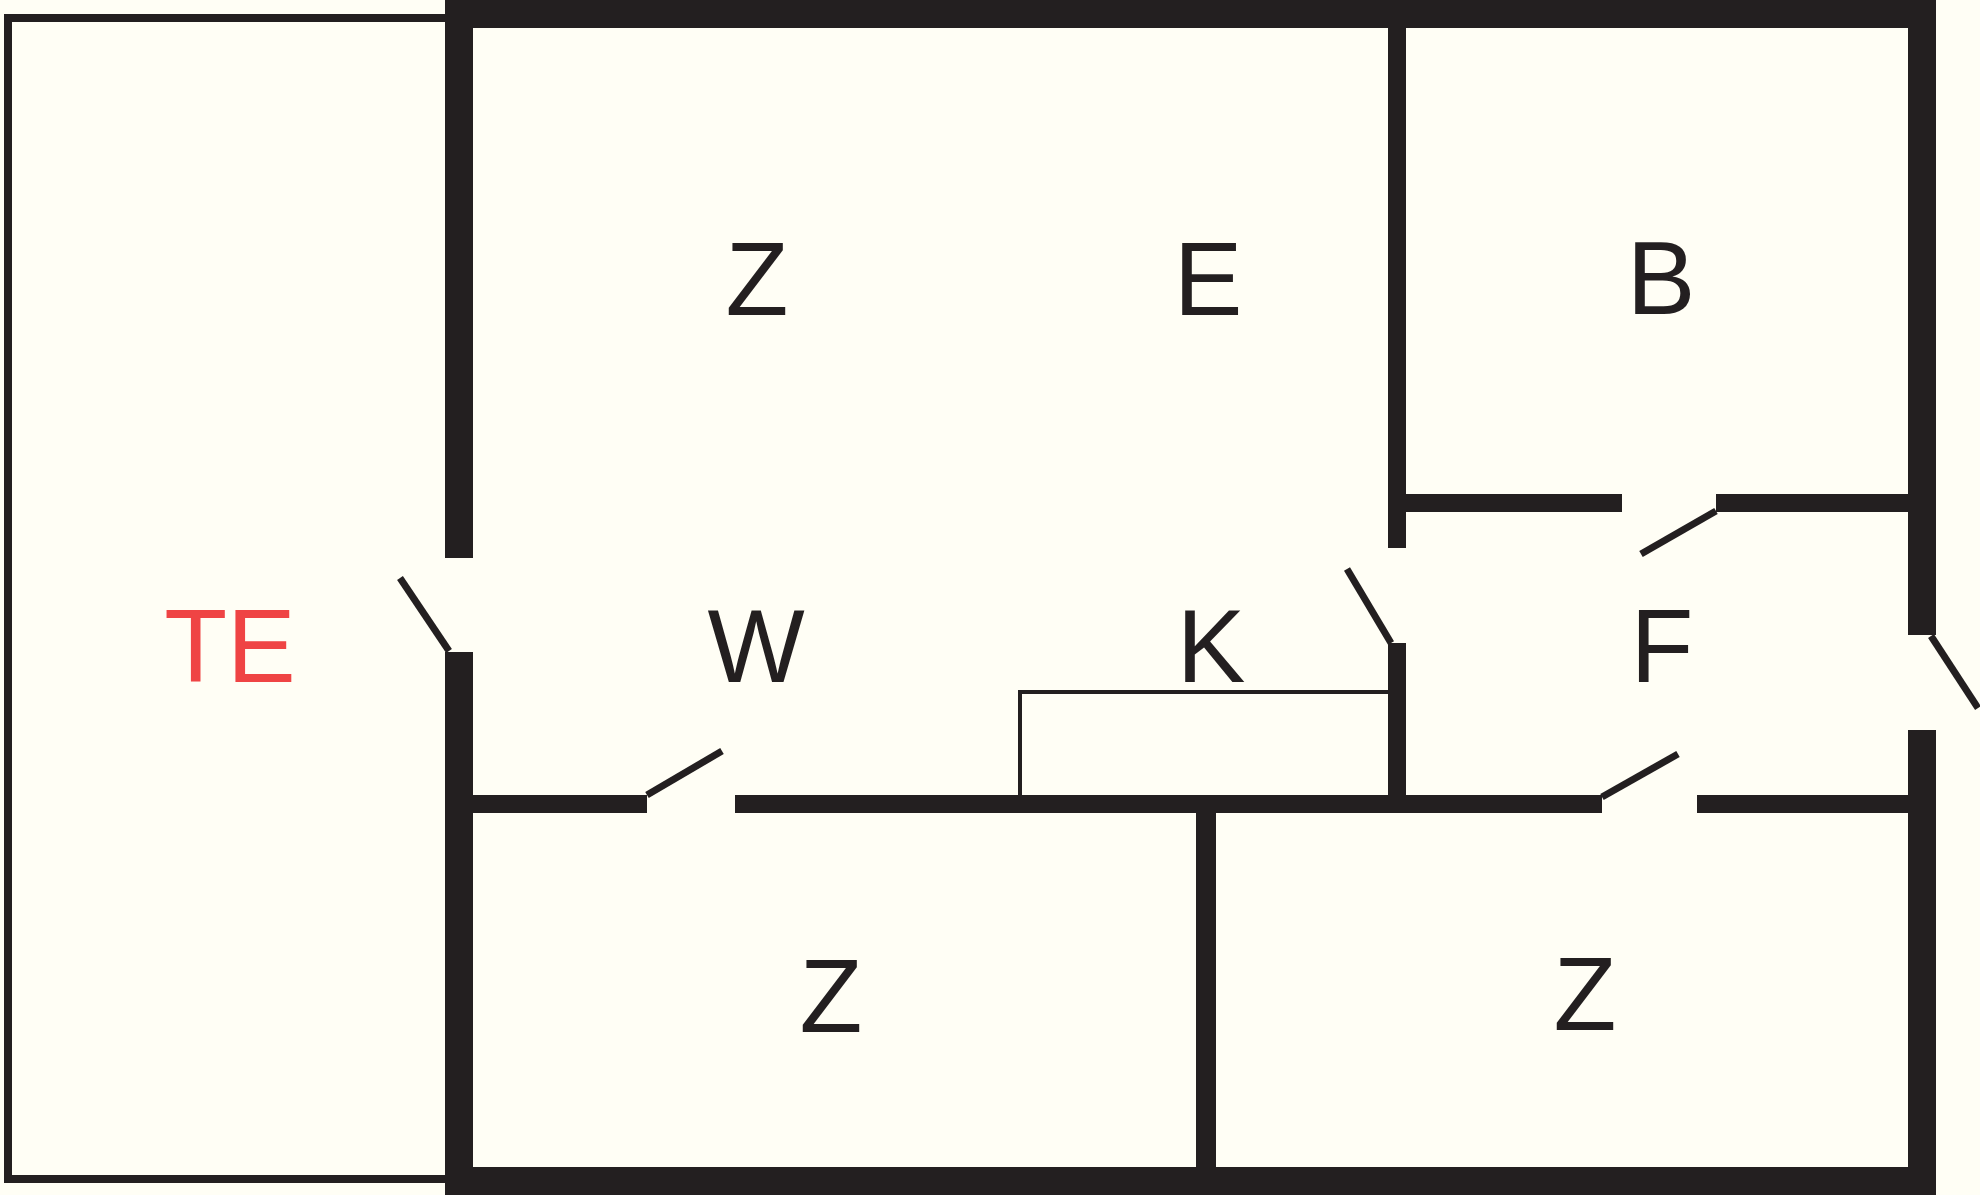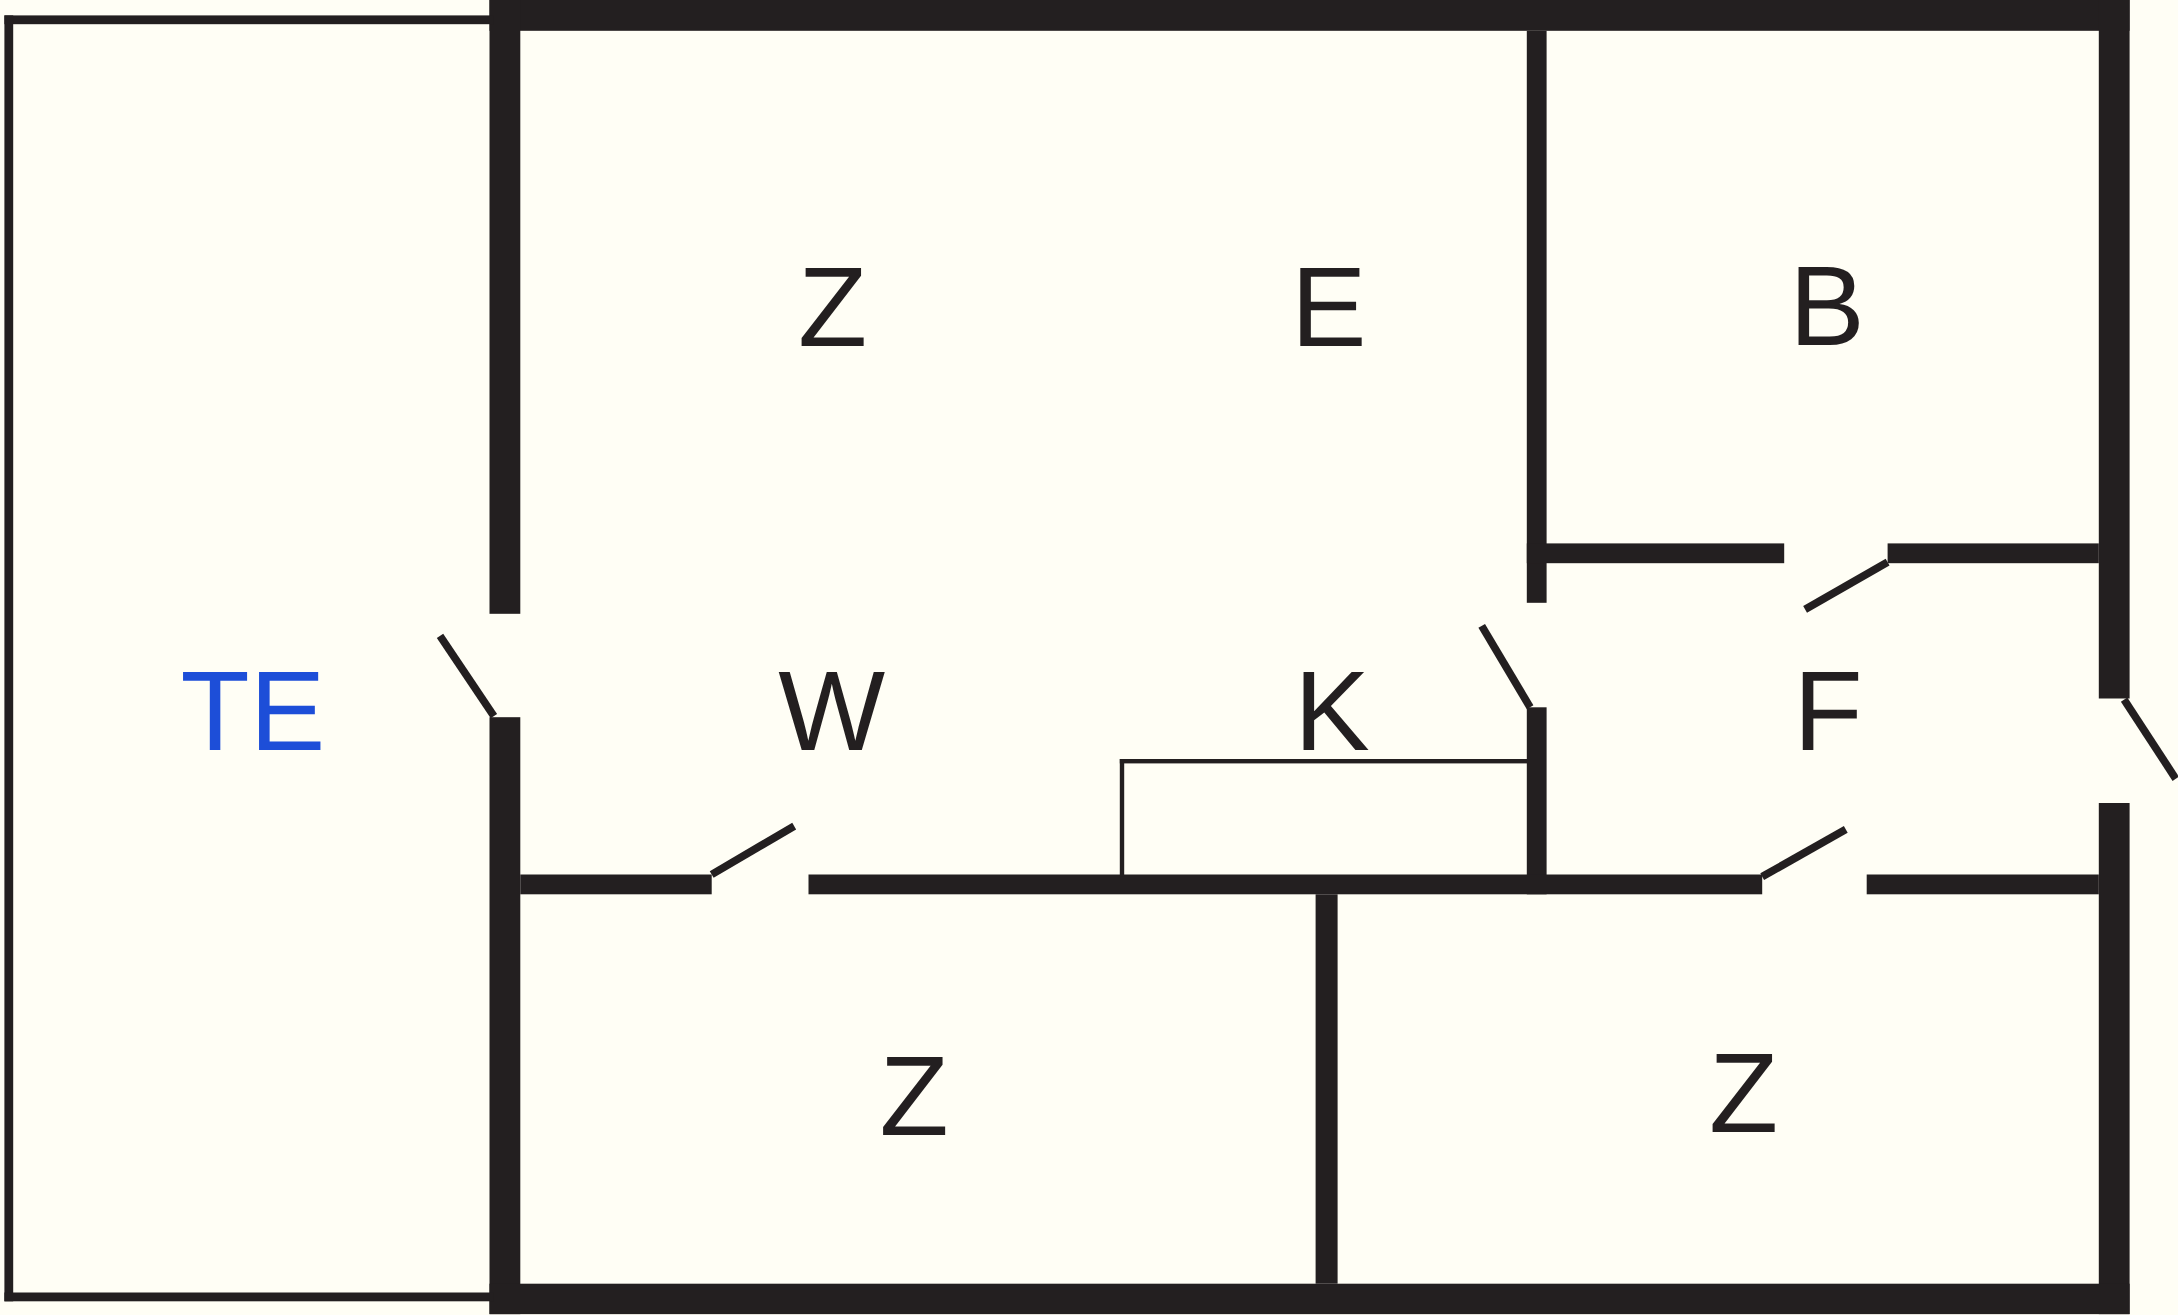--- a/index.html
+++ b/index.html
@@ -65,21 +65,21 @@
     <div class="wall" style="left: 1388px; top: 28px; width: 18px; height: 520px; background: rgb(35, 31, 32);"></div>
     <div class="wall" style="left: 1388px; top: 643px; width: 18px; height: 170px; background: rgb(35, 31, 32);"></div>
     <div class="wall" style="left: 1388px; top: 494px; width: 234px; height: 18px; background: rgb(35, 31, 32);"></div>
     <div class="wall" style="left: 1716px; top: 494px; width: 192px; height: 18px; background: rgb(35, 31, 32);"></div>
     <div class="wall" style="left: 473px; top: 795px; width: 174px; height: 18px; background: rgb(35, 31, 32);"></div>
     <div class="wall" style="left: 735px; top: 795px; width: 867px; height: 18px; background: rgb(35, 31, 32);"></div>
     <div class="wall" style="left: 1697px; top: 795px; width: 211px; height: 18px; background: rgb(35, 31, 32);"></div>
     <div class="wall" style="left: 1196px; top: 813px; width: 20px; height: 354px; background: rgb(35, 31, 32);"></div>
     <div class="fixture-line" style="left: 1018px; top: 690px; width: 372px; height: 4px; background: rgb(35, 31, 32);"></div>
     <div class="fixture-line" style="left: 1018px; top: 690px; width: 4px; height: 107px; background: rgb(35, 31, 32);"></div>
-    <div class="room-label" style="left: 230px; top: 646px; color: #1d4ed8;">TE</div>
+    <div class="room-label" style="left: 230px; top: 646px; color: #ef4444;">TE</div>
     <div class="room-label" style="left: 757px; top: 279px; color: rgb(35, 31, 32);">Z</div>
     <div class="room-label" style="left: 1208px; top: 279px; color: rgb(35, 31, 32);">E</div>
     <div class="room-label" style="left: 1661px; top: 278px; color: rgb(35, 31, 32);">B</div>
     <div class="room-label" style="left: 756px; top: 646px; color: rgb(35, 31, 32);">W</div>
     <div class="room-label" style="left: 1211px; top: 646px; color: rgb(35, 31, 32);">K</div>
     <div class="room-label" style="left: 1662px; top: 646px; color: rgb(35, 31, 32);">F</div>
     <div class="room-label" style="left: 831px; top: 996px; color: rgb(35, 31, 32);">Z</div>
     <div class="room-label" style="left: 1585px; top: 994px; color: rgb(35, 31, 32);">Z</div>
   </div>
 

